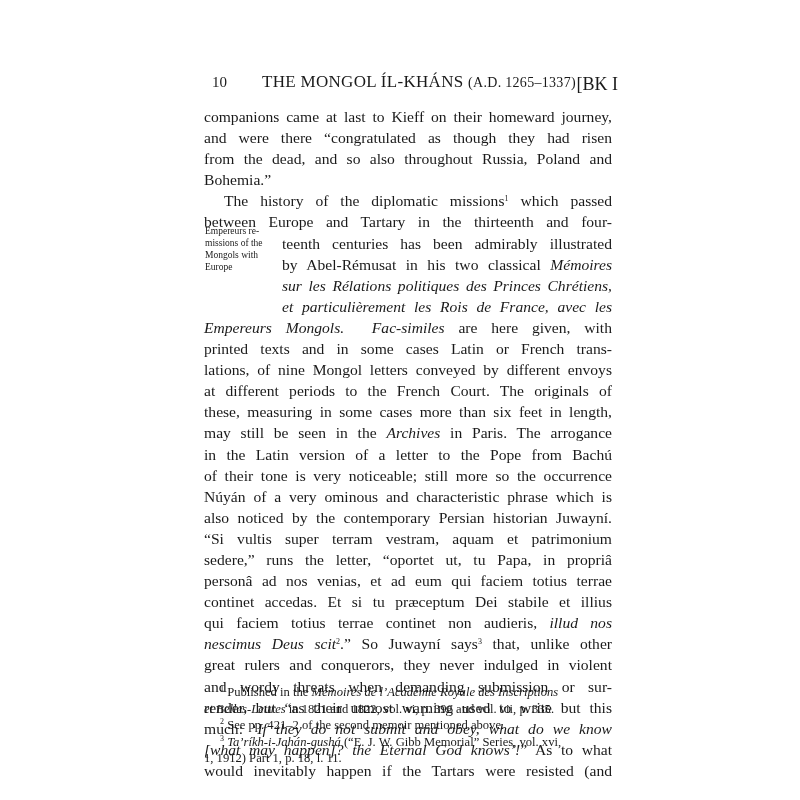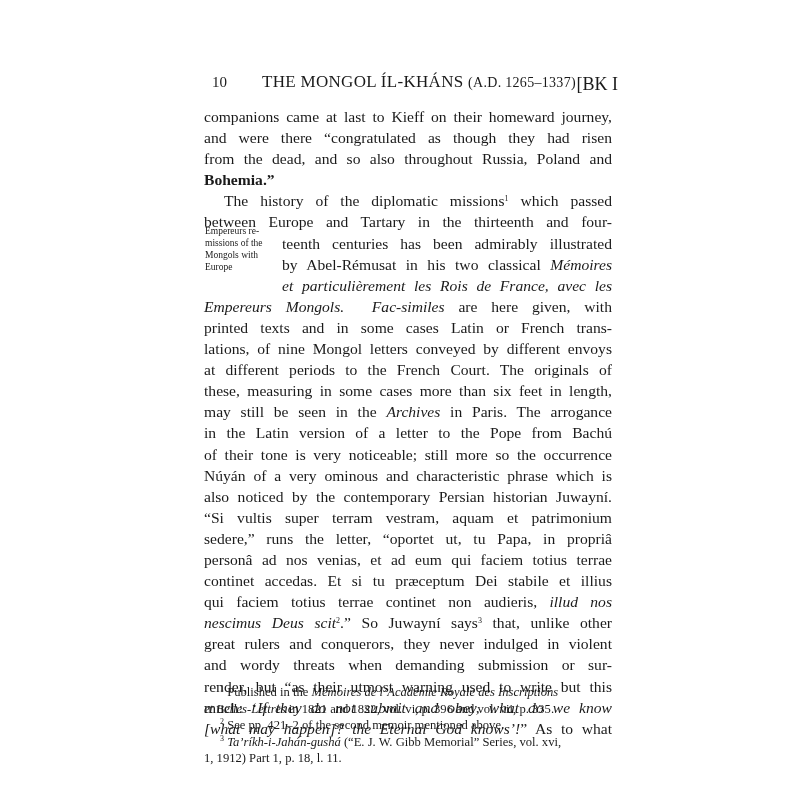--- a/index.html
+++ b/index.html
@@ -5,21 +5,21 @@
     html, body { margin: 0; padding: 0; background: #ffffff; }
     body { width: 800px; height: 800px; position: relative; overflow: hidden; font-family: "DejaVu Serif", "Liberation Serif", serif; color: #1a1a1a; }
     .page { position: absolute; left: 0; top: 0; width: 800px; height: 800px; }
     .header { position: absolute; left: 204px; top: 72px; width: 406px; height: 24px; font-family: "Liberation Serif", serif; font-size: 17px; margin-left: 8px; }
     .header .pnum { position: absolute; left: 0; top: 2px; font-size: 15px; }
     .header .title { position: absolute; left: 50px; top: 0; letter-spacing: 0.3px; }
     .header .title .dates { font-size: 14px; }
     .header .bk { position: absolute; right: 0; top: 2px; font-size: 18px; }
     .body-text { position: absolute; left: 204px; top: 106px; width: 408px; font-family: "Liberation Serif", serif; font-size: 15.6px; line-height: 21.1px; text-align: justify; }
     .line { display: block; white-space: nowrap; text-align-last: justify; height: 21.1px; }
-    .line.last { text-align-last: left; font-weight: bold; }
+    .line.last { text-align-last: left; }
     .line.indent { padding-left: 20px; }
     .line.shift { padding-left: 78px; }
     .sidenote { position: absolute; left: 205px; top: 225px; width: 70px; font-family: "Liberation Serif", serif; font-size: 9.5px; line-height: 12px; }
     .footnotes { position: absolute; left: 204px; top: 684px; width: 406px; font-family: "Liberation Serif", serif; font-size: 12.6px; line-height: 16.5px; }
     .fn { display: block; white-space: nowrap; height: 16.5px; }
     .fn.indent { padding-left: 16px; }
     i { font-style: italic; }
     sup { font-size: 8px; vertical-align: 5px; line-height: 0; }
   </style>
 </head>
@@ -42,20 +42,21 @@
 
   <div class="body-text">
     <span class="line">companions came at last to Kieff on their homeward journey,</span>
     <span class="line">and were there “congratulated as though they had risen</span>
     <span class="line">from the dead, and so also throughout Russia, Poland and</span>
     <span class="line last">Bohemia.”</span>
     <span class="line indent"><span>The history of the diplomatic missions</span><sup>1</sup><span> which passed</span></span>
     <span class="line">between Europe and Tartary in the thirteenth and four-</span>
     <span class="line shift">teenth centuries has been admirably illustrated</span>
     <span class="line shift"><span>by Abel-Rémusat in his two classical </span><i>Mémoires</i></span>
+    <span class="line shift"><i>sur les Rélations politiques des Princes Chrétiens,</i></span>
     <span class="line shift"><i>et particulièrement les Rois de France, avec les</i></span>
     <span class="line"><i>Empereurs Mongols.</i>&nbsp; <i>Fac-similes</i><span> are here given, with</span></span>
     <span class="line">printed texts and in some cases Latin or French trans-</span>
     <span class="line">lations, of nine Mongol letters conveyed by different envoys</span>
     <span class="line">at different periods to the French Court. The originals of</span>
     <span class="line">these, measuring in some cases more than six feet in length,</span>
     <span class="line"><span>may still be seen in the </span><i>Archives</i><span> in Paris. The arrogance</span></span>
     <span class="line">in the Latin version of a letter to the Pope from Bachú</span>
     <span class="line">of their tone is very noticeable; still more so the occurrence</span>
     <span class="line">Núyán of a very ominous and characteristic phrase which is</span>
@@ -64,20 +65,21 @@
     <span class="line">sedere,” runs the letter, “oportet ut, tu Papa, in propriâ</span>
     <span class="line">personâ ad nos venias, et ad eum qui faciem totius terrae</span>
     <span class="line">continet accedas. Et si tu præceptum Dei stabile et illius</span>
     <span class="line"><span>qui faciem totius terrae continet non audieris, </span><i>illud nos</i></span>
     <span class="line"><i>nescimus Deus scit</i><sup>2</sup><span>.”</span><span> So Juwayní says</span><sup>3</sup><span> that, unlike other</span></span>
     <span class="line">great rulers and conquerors, they never indulged in violent</span>
     <span class="line">and wordy threats when demanding submission or sur-</span>
     <span class="line">render, but “as their utmost warning used to write but this</span>
     <span class="line"><span>much: ‘</span><i>If they do not submit and obey, what do we know</i></span>
     <span class="line"><i>[what may happen]? the Eternal God knows’!</i><span>”  As to what</span></span>
+    <span class="line">would inevitably happen if the Tartars were resisted (and</span>
   </div>
 
   <div class="footnotes">
     <span class="fn indent"><sup>1</sup><span> Published in the </span><i>Mémoires de l’Académie Royale des Inscriptions</i></span>
     <span class="fn"><i>et Belles-Lettres</i><span> in 1821 and 1822, vol. vi, p. 396 and vol. vii, p. 335.</span></span>
     <span class="fn indent"><sup>2</sup><span> See pp. 421–2 of the second memoir mentioned above.</span></span>
     <span class="fn indent"><sup>3</sup><i> Ta’ríkh-i-Jahán-gushá</i><span> (“E. J. W. Gibb Memorial” Series, vol. xvi,</span></span>
     <span class="fn">1, 1912) Part 1, p. 18, l. 11.</span>
   </div>
 

